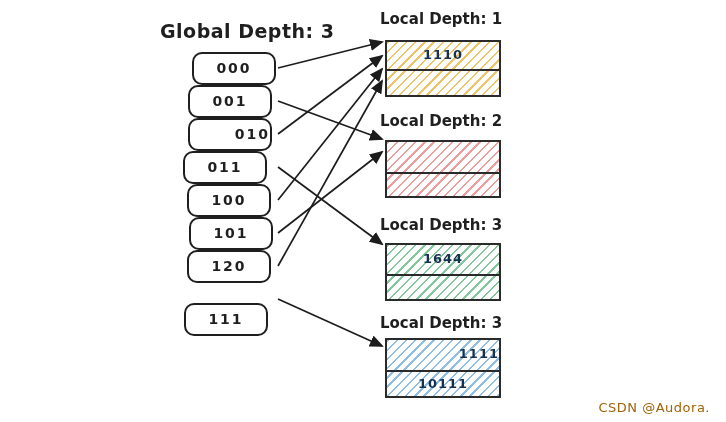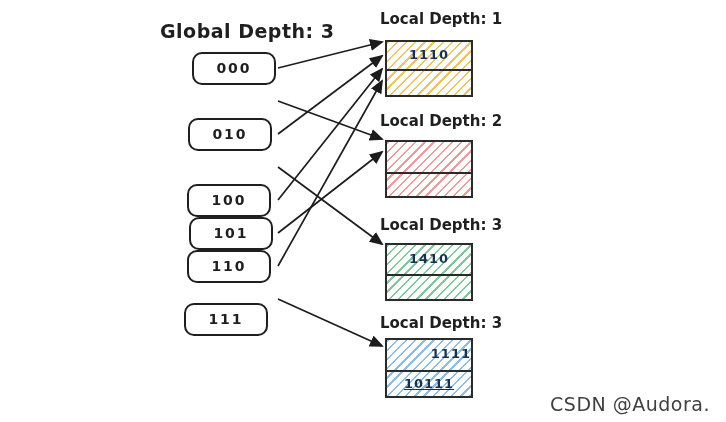--- a/index.html
+++ b/index.html
@@ -42,82 +42,84 @@
   .bucket-label {
     position: absolute;
     left: 380px;
     font-size: 15px;
     font-weight: 600;
     white-space: nowrap;
   }
   .bucket {
     position: absolute;
     left: 385px;
-    width: 88px;
+    width: 116px;
     box-sizing: border-box;
     border: 2px solid #2a2a2a;
     background: #ffffff;
   }
   .slot {
     box-sizing: border-box;
     text-align: center;
     font-size: 13px;
     font-weight: 600;
     letter-spacing: 1px;
     color: #16324f;
   }
-  .slot + .slot { border-top: 2px solid #2a2a2a; text-decoration: underline; }
+  .slot + .slot { border-top: 2px solid #2a2a2a; }
 
   
   .arrows-layer {
     position: absolute;
     left: 0; top: 0;
     pointer-events: none;
   }
   .arrow-line { stroke: #1c1c1c; stroke-width: 1.7; }
 
   
   .watermark {
     position: absolute;
     right: 16px;
     bottom: 7px;
-    font-size: 19px;
-    color: #404040;
+    font-size: 13px;
+    color: #a16207;
     letter-spacing: 0.5px;
   }
 </style>
 </head>
 <body>
 
 <div class="canvas">
 
   <div class="global-label">Global Depth: 3</div>
 
   <div class="dir-entry" style="left:192px; top:52px;">000</div>
-  <div class="dir-entry" style="left:188px; top:118px;">010</div>
+  <div class="dir-entry" style="left:188px; top:85px;">001</div>
+  <div class="dir-entry" style="left:188px; top:118px;text-align:right;">010</div>
+  <div class="dir-entry" style="left:183px; top:151px;">011</div>
   <div class="dir-entry" style="left:187px; top:184px;">100</div>
   <div class="dir-entry" style="left:189px; top:217px;">101</div>
-  <div class="dir-entry" style="left:187px; top:250px;">110</div>
+  <div class="dir-entry" style="left:187px; top:250px;">120</div>
   <div class="dir-entry" style="left:184px; top:283px;margin-top:20px;">111</div>
 
   <div class="bucket-label" style="top:10px;text-align:right;">Local Depth: 1</div>
   <div class="bucket" style="top: 40px; height: 57px; background: repeating-linear-gradient(135deg, rgb(238, 196, 106) 0px, rgb(238, 196, 106) 1.7px, transparent 1.7px, transparent 6.5px) rgb(255, 255, 255);">
     <div class="slot" style="height:27px; line-height:25px;">1110</div>
     <div class="slot" style="height:26px; line-height:24px;"></div>
   </div>
 
   <div class="bucket-label" style="top:112px;">Local Depth: 2</div>
   <div class="bucket" style="top: 140px; height: 58px; background: repeating-linear-gradient(135deg, rgb(235, 156, 156) 0px, rgb(235, 156, 156) 1.7px, transparent 1.7px, transparent 6.5px) rgb(255, 255, 255);">
     <div class="slot" style="height:30px; line-height:28px;"></div>
     <div class="slot" style="height:24px; line-height:22px;"></div>
   </div>
 
   <div class="bucket-label" style="top:216px;">Local Depth: 3</div>
   <div class="bucket" style="top: 243px; height: 58px; background: repeating-linear-gradient(135deg, rgb(133, 199, 156) 0px, rgb(133, 199, 156) 1.7px, transparent 1.7px, transparent 6.5px) rgb(255, 255, 255);">
-    <div class="slot" style="height:29px; line-height:27px;">1410</div>
+    <div class="slot" style="height:29px; line-height:27px;">1644</div>
     <div class="slot" style="height:25px; line-height:23px;"></div>
   </div>
 
   <div class="bucket-label" style="top:314px;">Local Depth: 3</div>
   <div class="bucket" style="top: 338px; height: 60px; background: repeating-linear-gradient(135deg, rgb(143, 189, 228) 0px, rgb(143, 189, 228) 1.7px, transparent 1.7px, transparent 6.5px) rgb(255, 255, 255);">
     <div class="slot" style="height:30px; line-height:28px;text-align:right;">1111</div>
     <div class="slot" style="height:26px; line-height:24px;">10111</div>
   </div>
 
   <svg class="arrows-layer" width="726" height="422" viewBox="0 0 726 422">

